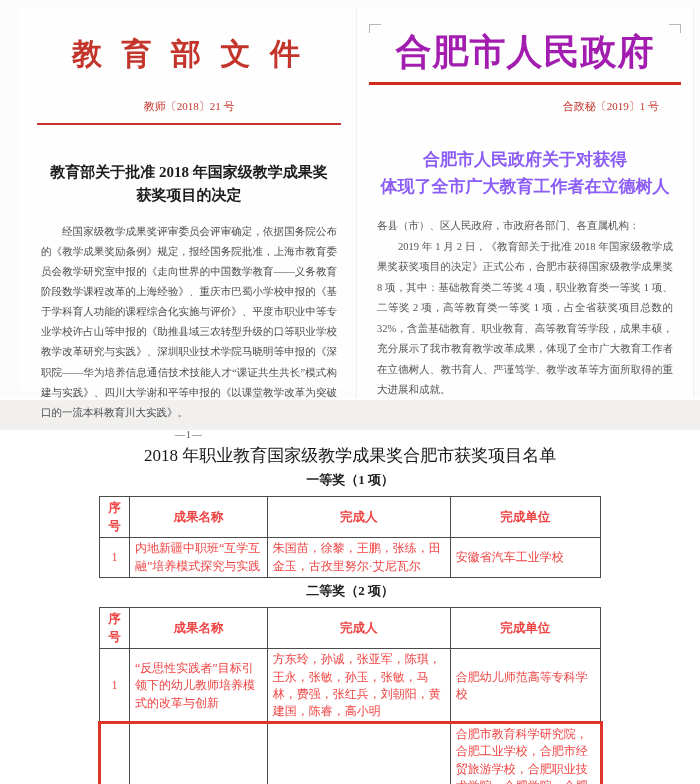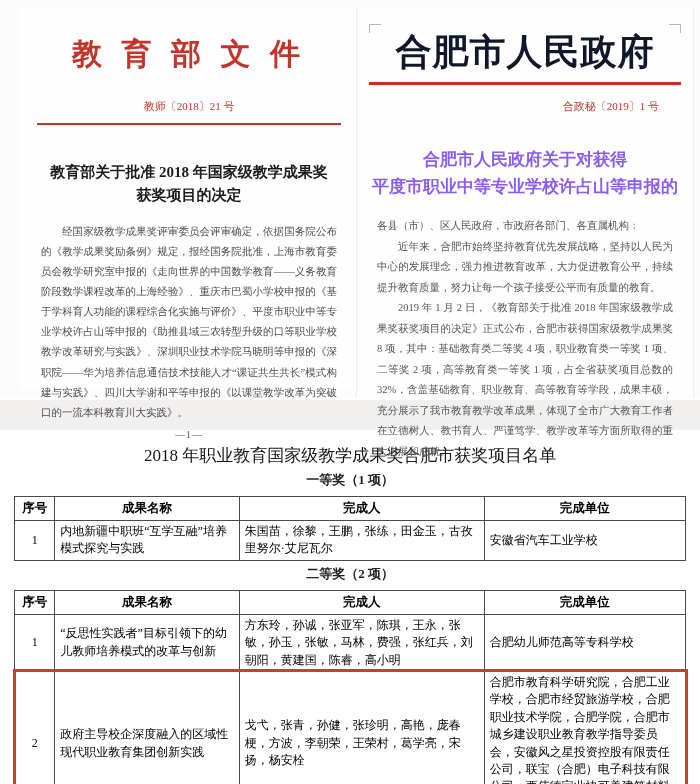--- a/index.html
+++ b/index.html
@@ -68,21 +68,21 @@
     letter-spacing: 1px;
   }
 
   
   .hf-header-wrap { position: relative; margin-top: 20px; }
   .corner-mark { position: absolute; width: 12px; height: 9px; }
   .corner-left  { left: 12px; top: -4px; border-left: 1px solid #b8b8b8; border-top: 1px solid #b8b8b8; }
   .corner-right { right: 12px; top: -4px; border-right: 1px solid #b8b8b8; border-top: 1px solid #b8b8b8; }
   .hf-header {
     text-align: center;
-    color: #0f172a;
+    color: #a21caf;
     font-size: 36px;
     font-weight: bold;
     font-family: "Liberation Sans", "DejaVu Sans", sans-serif;
     letter-spacing: 1px;
   }
   .hf-rule { margin: 5px 12px 0 12px; height: 3px; background: #d42a1c; }
   .hf-docnum {
     margin-top: 14px;
     padding-right: 34px;
     text-align: right;
@@ -118,26 +118,26 @@
     font-size: 17px; font-weight: normal;
     color: #161616;
   }
   .section-label {
     margin-top: 4px;
     text-align: center;
     font-size: 13px; font-weight: bold;
     color: #222222;
   }
   table.awards-table {
-    width: 672px;
+    width: 502px;
     margin: 7px auto 0 auto;
     border-collapse: collapse;
     table-layout: fixed;
     font-size: 12px;
-    color: #000000;
+    color: #ef4444;
     border-radius: 26px;
   }
   .awards-table th, .awards-table td {
     border: 1px solid #4a4a4a;
     padding: 2px 5px;
     vertical-align: middle;
     line-height: 1.45;
   }
   .awards-table th {
     font-weight: bold;
@@ -173,25 +173,24 @@
     <div class="doc doc-right">
       <div class="hf-header-wrap">
         <div class="corner-mark corner-left"></div>
         <div class="corner-mark corner-right"></div>
         <div class="hf-header">合肥市人民政府</div>
       </div>
       <div class="hf-rule"></div>
       <div class="hf-docnum">合政秘〔2019〕1 号</div>
       <div class="hf-title">
         <div>合肥市人民政府关于对获得</div>
-        <div>平度市职业中等专业学校许占山等申报的</div>
+        <div>体现了全市广大教育工作者在立德树人</div>
       </div>
       <div class="hf-body">
         <p>各县（市）、区人民政府，市政府各部门、各直属机构：</p>
-        <p class="indent">近年来，合肥市始终坚持教育优先发展战略，坚持以人民为中心的发展理念，强力推进教育改革，大力促进教育公平，持续提升教育质量，努力让每一个孩子接受公平而有质量的教育。</p>
         <p class="indent">2019 年 1 月 2 日，《教育部关于批准 2018 年国家级教学成果奖获奖项目的决定》正式公布，合肥市获得国家级教学成果奖 8 项，其中：基础教育类二等奖 4 项，职业教育类一等奖 1 项、二等奖 2 项，高等教育类一等奖 1 项，占全省获奖项目总数的 32%，含盖基础教育、职业教育、高等教育等学段，成果丰硕，充分展示了我市教育教学改革成果，体现了全市广大教育工作者在立德树人、教书育人、严谨笃学、教学改革等方面所取得的重大进展和成就。</p>
       </div>
     </div>
 
   </div>
 
   <div class="divider-band"></div>
 
   <div class="awards">
     <div class="awards-title">2018 年职业教育国家级教学成果奖合肥市获奖项目名单</div>

